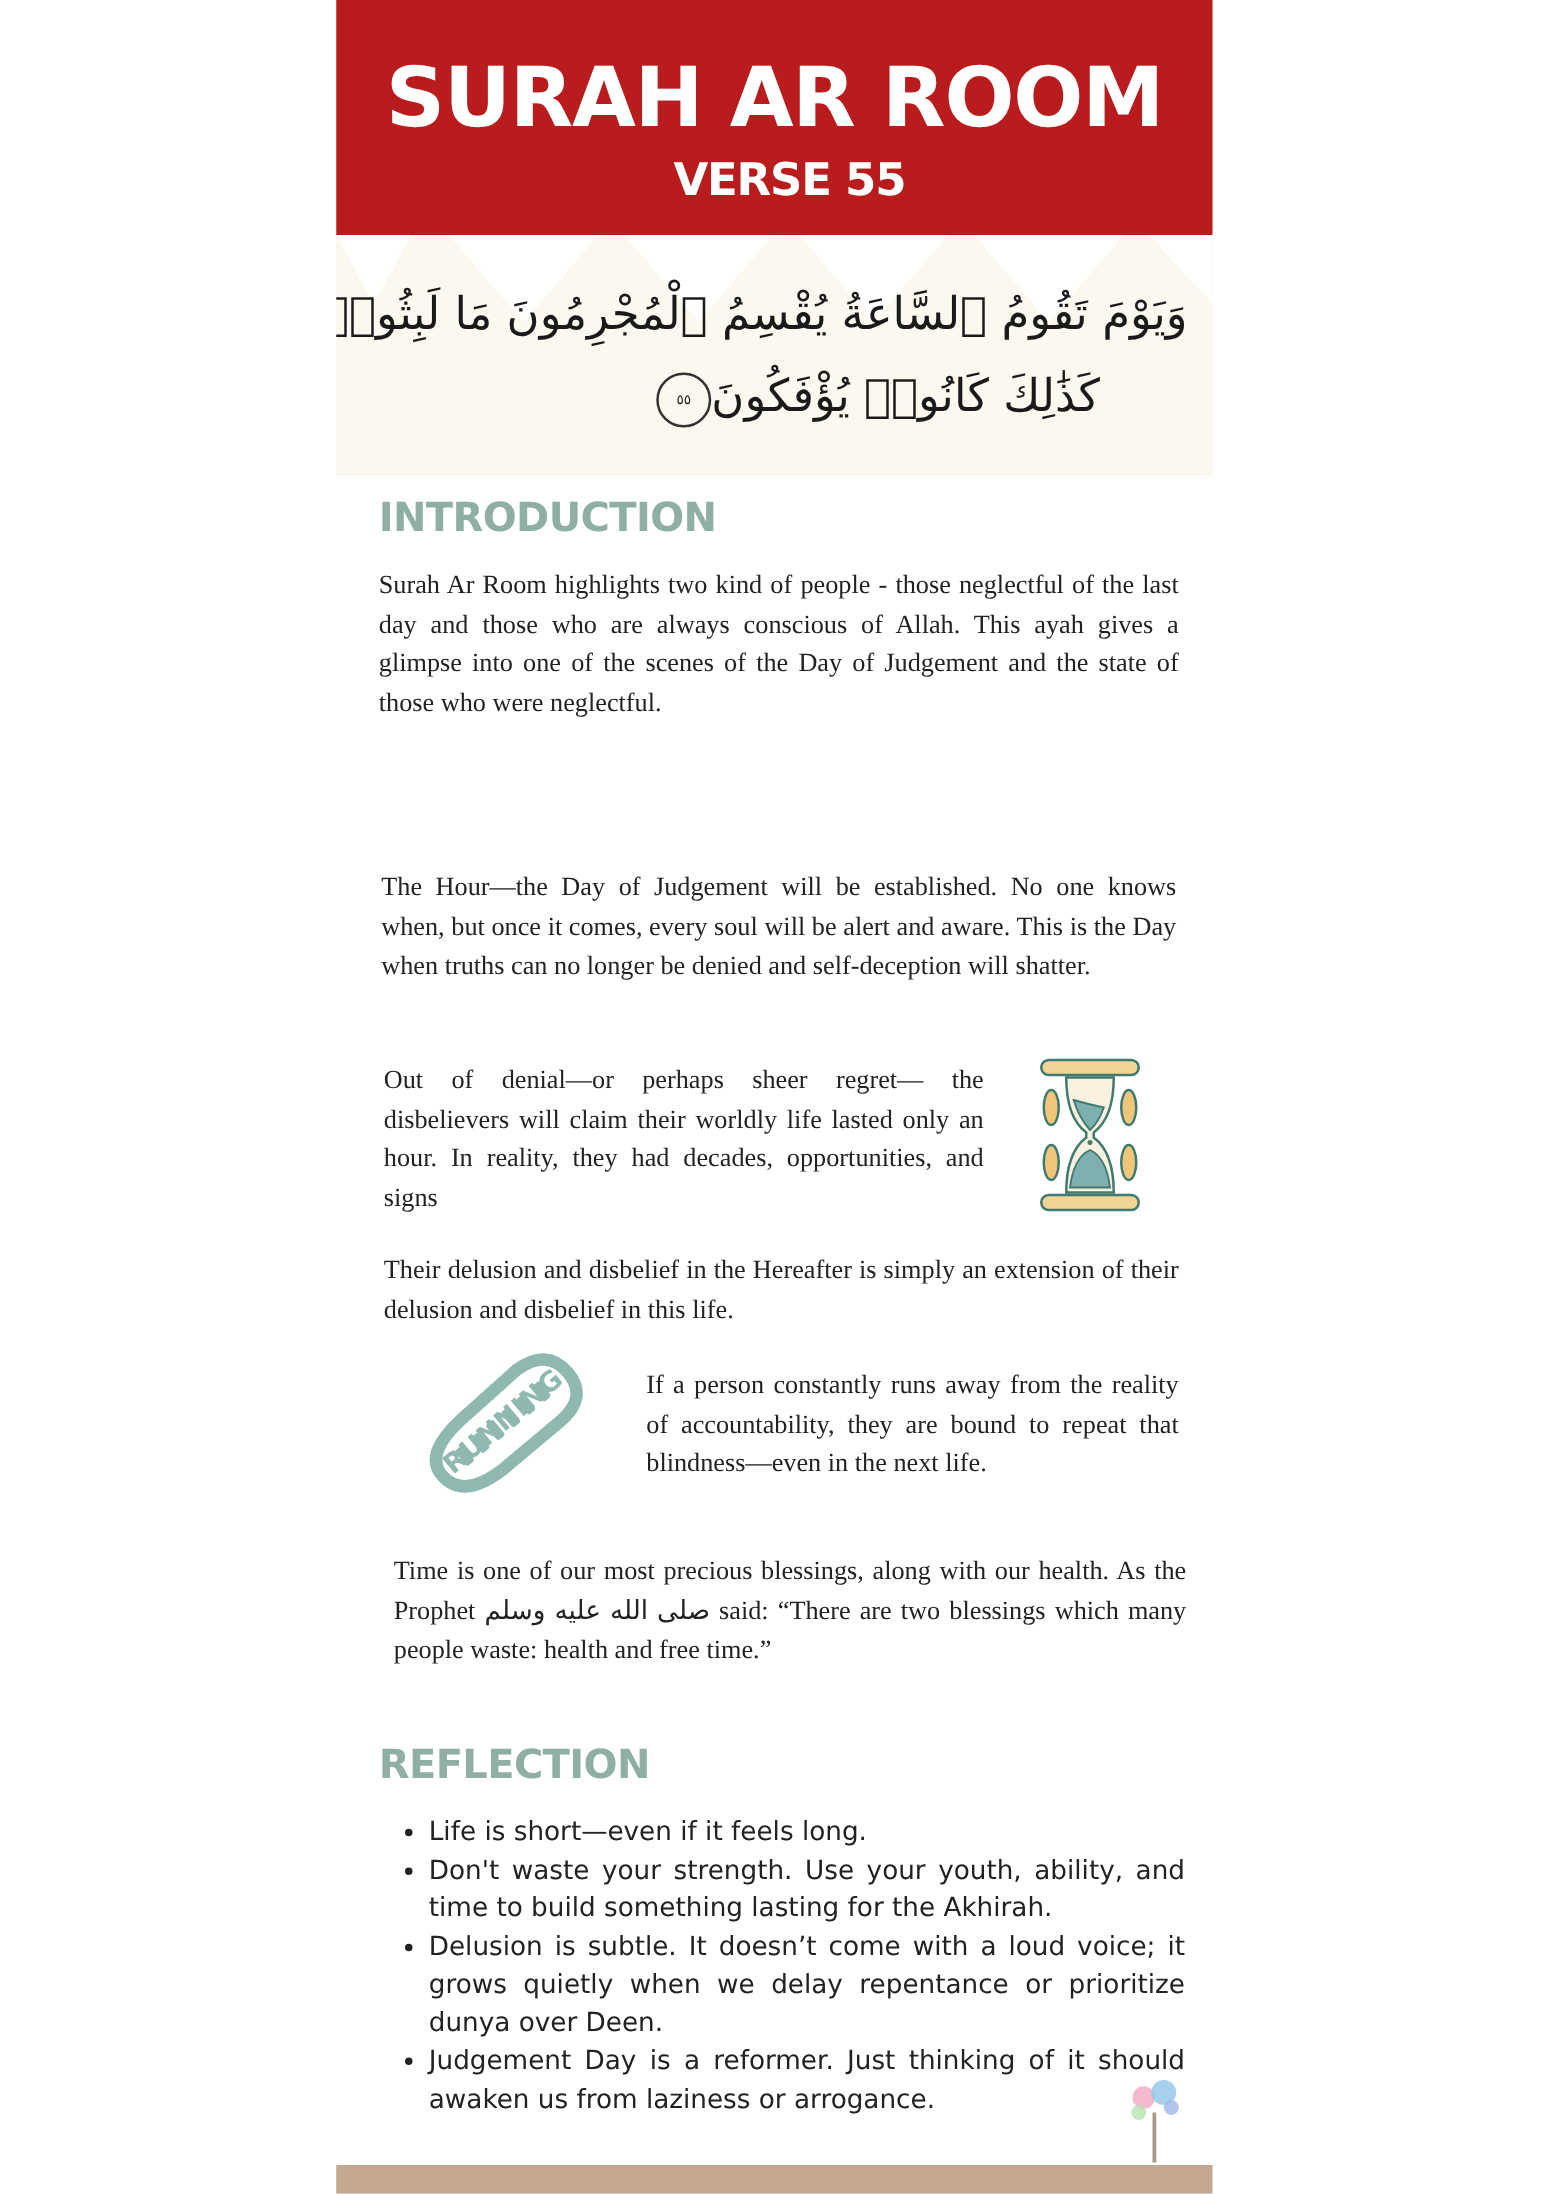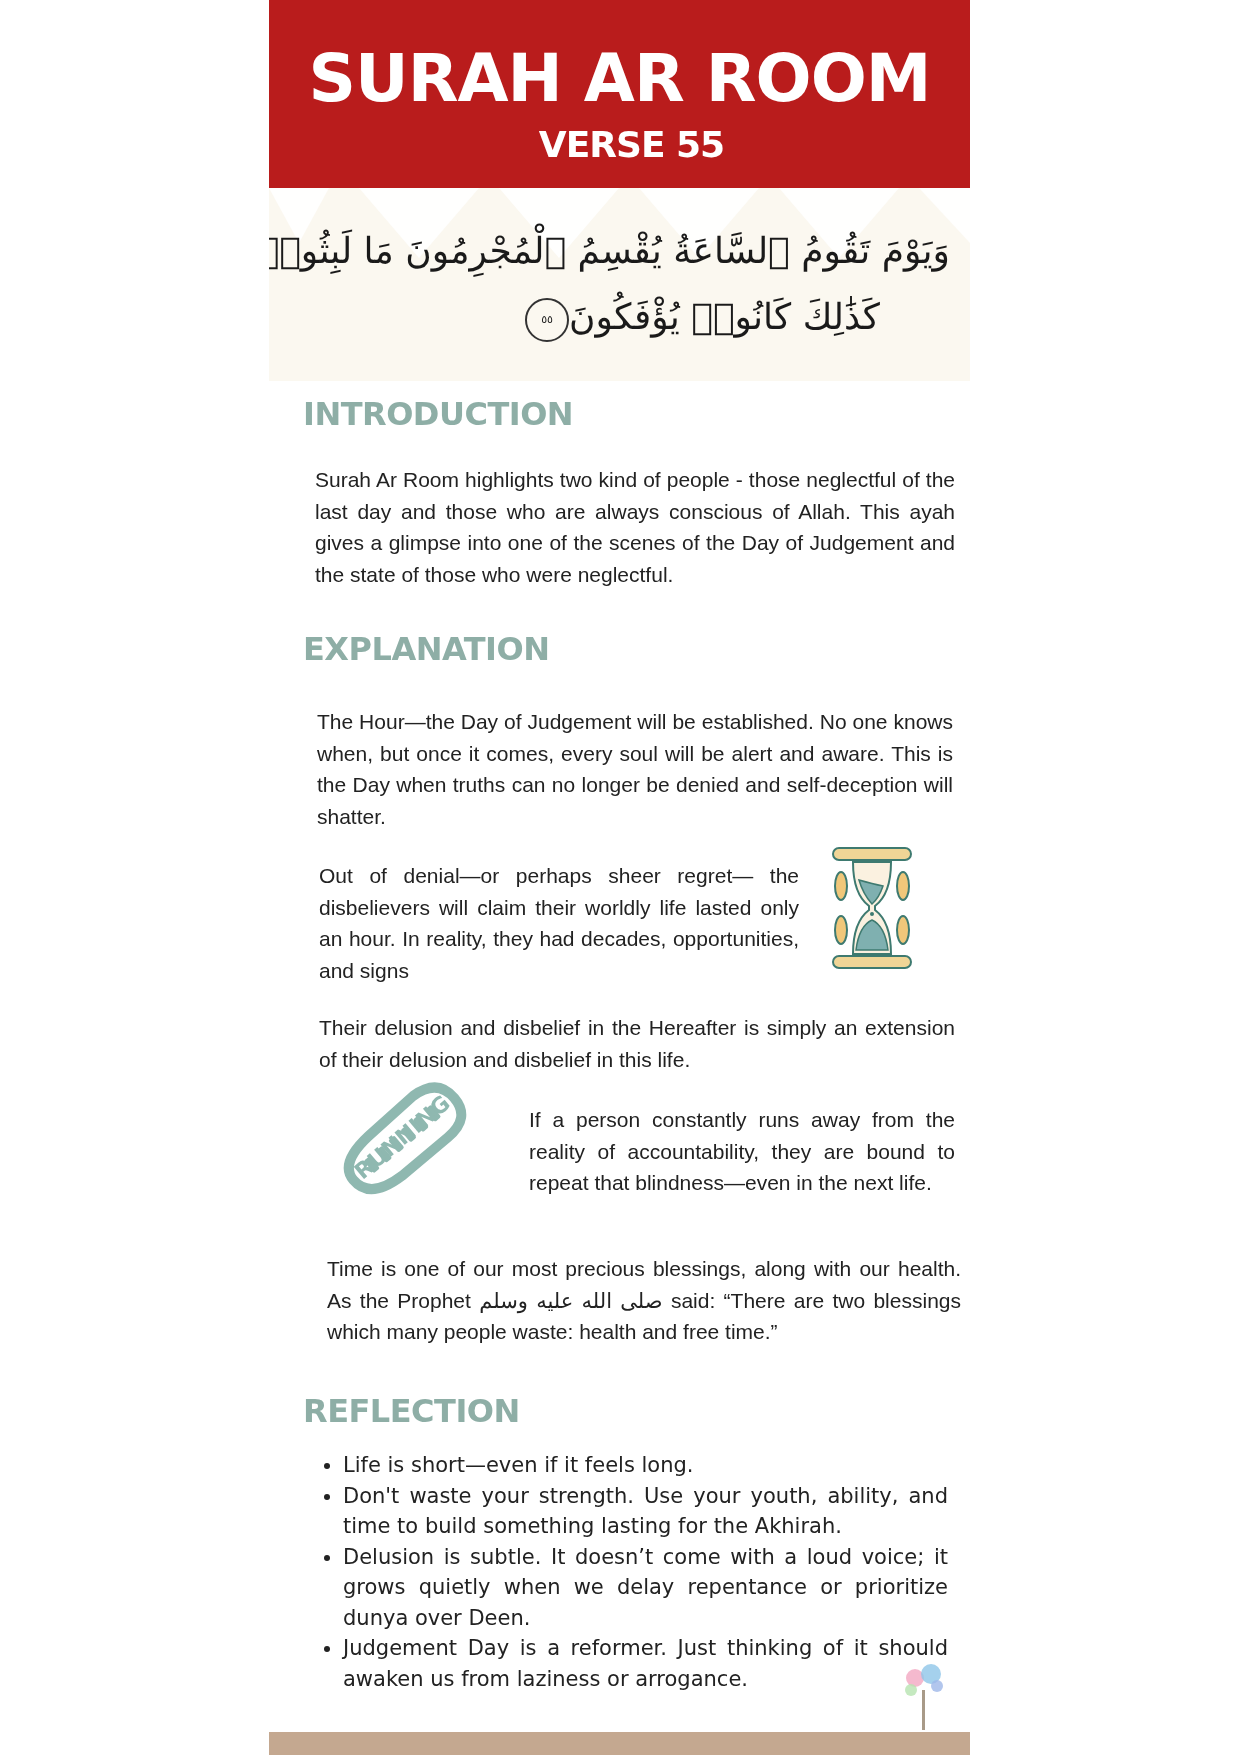--- a/index.html
+++ b/index.html
@@ -8,21 +8,21 @@
   .header { position:absolute; left:0; top:0; width:701px; height:188px; background:#b91c1c; text-align:center; color:#ffffff; }
   .header h1 { margin:0; position:absolute; top:40px; left:0; width:100%; font-family:"DejaVu Sans", sans-serif; font-weight:bold; font-size:66px; letter-spacing:-1px; }
   .header h2 { margin:0; position:absolute; top:124px; left:0; width:100%; font-family:"DejaVu Sans", sans-serif; font-weight:bold; font-size:36px; letter-spacing:-1px;padding-left:12px; }
   .verse { position:absolute; left:0; top:188px; width:701px; height:193px; background:#fbf8f0; overflow:hidden; }
   .verse svg.zig { position:absolute; left:0; top:0; }
   .arabic { position:absolute; left:20px; right:20px; direction:rtl; font-family:"DejaVu Serif", serif; font-size:36px; color:#1a1a1a; white-space:nowrap; }
   .arabic.l1 { top:42px; text-align:center; }
   .arabic.l2 { top:108px; right:90px; }
   .ayah-num { display:inline-block; width:40px; height:40px; border:2px solid #333; border-radius:50%; font-size:11px; text-align:center; line-height:40px; vertical-align:middle; margin-left:8px; direction:rtl; }
   .sec-title { position:absolute; left:34px; font-family:"DejaVu Sans", sans-serif; font-weight:bold; font-size:32px; color:#8eaea6; letter-spacing:-0.5px; margin:0; }
-  .para { position:absolute; font-family:Liberation Sans, sans-serif; font-size:21px; line-height:31.5px; color:#222; text-align:justify; margin:12px; }
+  .para { position:absolute; font-family:Liberation Serif, serif; font-size:21px; line-height:31.5px; color:#222; text-align:justify; margin:0; }
   .para::after { content:""; }
   ul.refl { position:absolute; left:44px; top:1450px; width:605px; margin:0; padding:0 0 0 30px; font-family:"DejaVu Sans", sans-serif; font-size:21px; line-height:30.5px; color:#222; text-align:justify; }
   ul.refl li { margin:0; }
   .footer { position:absolute; left:0; top:1732px; width:701px; height:23px; background:#c4a890; }
   .icon { position:absolute; }
 </style>
 </head>
 <body>
 
 <div class="page">
@@ -43,21 +43,20 @@
         <polygon points="650,0 701,0 701,55" opacity="0.9"></polygon>
       </g>
     </svg>
     <div class="arabic l1">وَيَوْمَ تَقُومُ ٱلسَّاعَةُ يُقْسِمُ ٱلْمُجْرِمُونَ مَا لَبِثُوا۟ غَيْرَ سَاعَةٍۚ</div>
     <div class="arabic l2"><span>كَذَٰلِكَ كَانُوا۟ يُؤْفَكُونَ</span><span class="ayah-num">٥٥</span></div>
   </div>
 
   <h3 class="sec-title" style="top:395px;">INTRODUCTION</h3>
   <p class="para" style="left:34px; top:452px; width:640px;">Surah Ar Room highlights two kind of people - those neglectful of the last day and those who are always conscious of Allah.  This ayah gives a glimpse into one of the scenes of the Day of Judgement and the state of those who were neglectful.</p>
 
-  <h3 class="sec-title" style="top:630px;">EXPLANATION</h3>
   <p class="para" style="left:36px; top:694px; width:636px;">The Hour—the Day of Judgement will be established. No one knows when, but once it comes, every soul will be alert and aware. This is the Day when truths can no longer be denied and self-deception will shatter.</p>
 
   <p class="para" style="left:38px; top:848px; width:480px;">Out of denial—or perhaps sheer regret— the disbelievers will claim their worldly life lasted only an hour. In reality, they had decades, opportunities, and signs</p>
 
   <svg class="icon" style="left:560px; top:844px;" width="86" height="128" viewBox="0 0 86 128">
     <rect x="4" y="4" width="78" height="12" rx="6" fill="#f0d596" stroke="#3e7a70" stroke-width="2"></rect>
     <rect x="4" y="112" width="78" height="12" rx="6" fill="#f0d596" stroke="#3e7a70" stroke-width="2"></rect>
     <ellipse cx="12" cy="42" rx="6" ry="14" fill="#f0c77a" stroke="#3e7a70" stroke-width="2"></ellipse>
     <ellipse cx="12" cy="86" rx="6" ry="14" fill="#f0c77a" stroke="#3e7a70" stroke-width="2"></ellipse>
     <ellipse cx="74" cy="42" rx="6" ry="14" fill="#f0c77a" stroke="#3e7a70" stroke-width="2"></ellipse>

